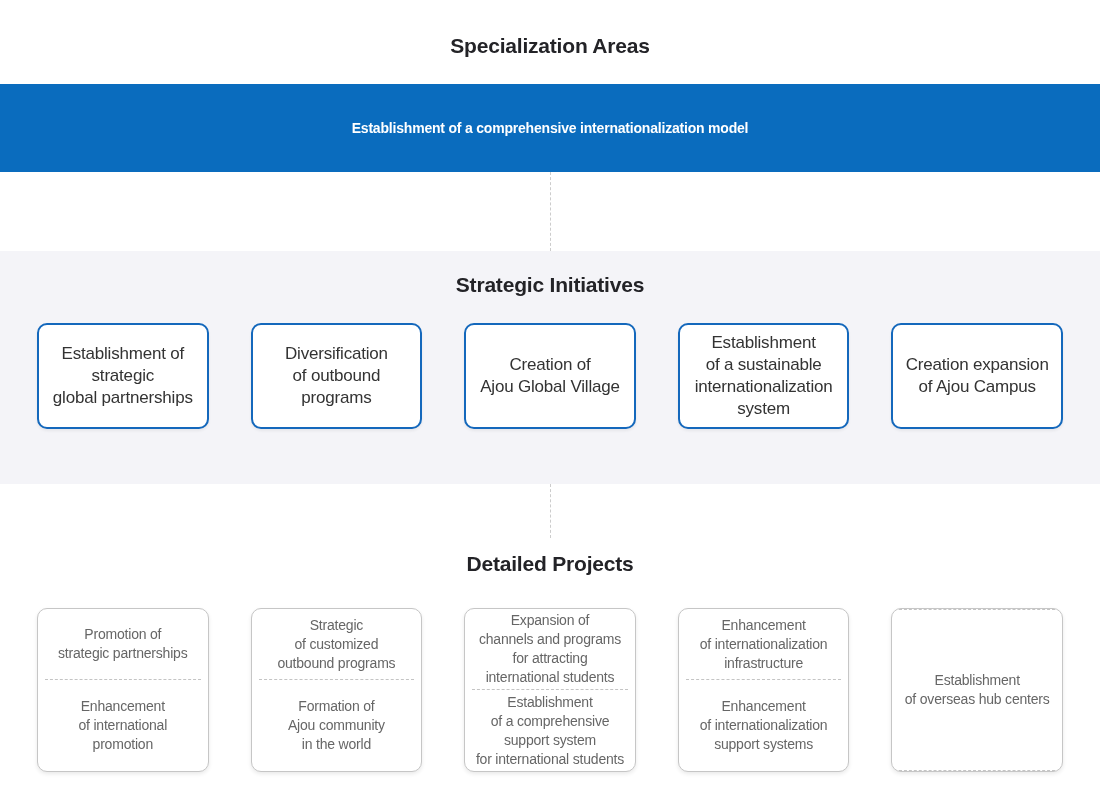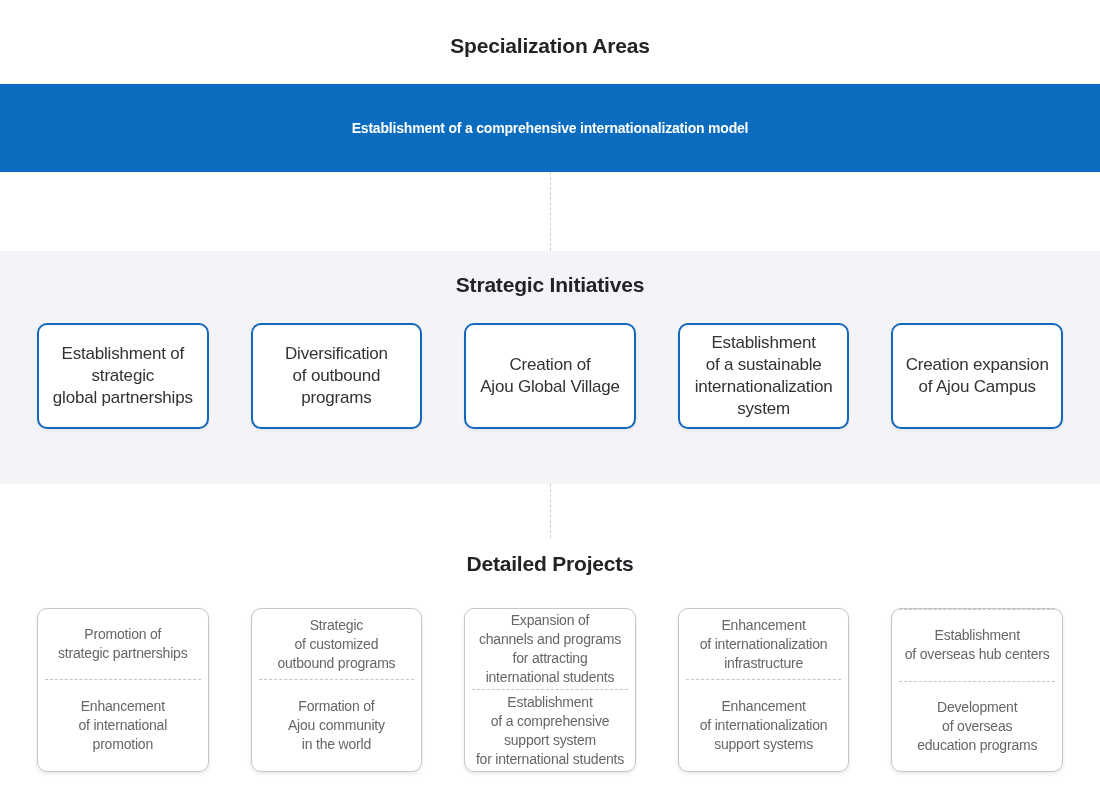--- a/index.html
+++ b/index.html
@@ -242,21 +242,16 @@
 
   <div class="d-sep"></div>
 
   <div class="d-cell">
     <span>Establishment
 of overseas hub centers</span>
   </div>
 
   <div class="d-sep"></div>
 
-  <div class="d-cell">
-    <span>Development
-of overseas
-education programs</span>
-  </div>
 </div>
     </div>
 
 </div>
 
 </body></html>

